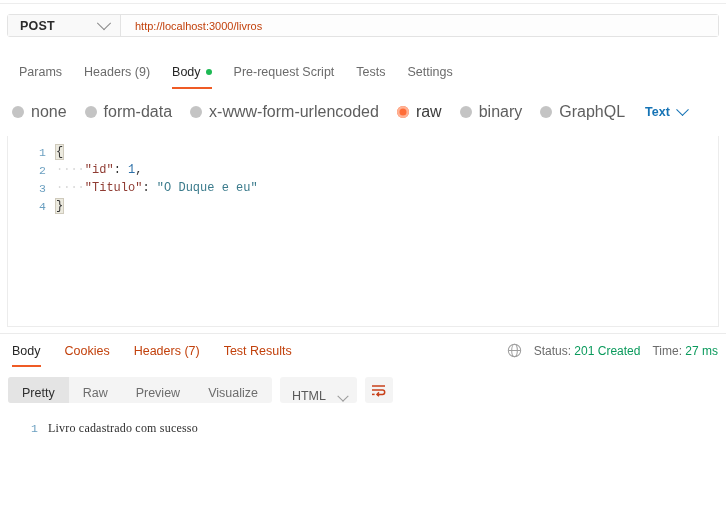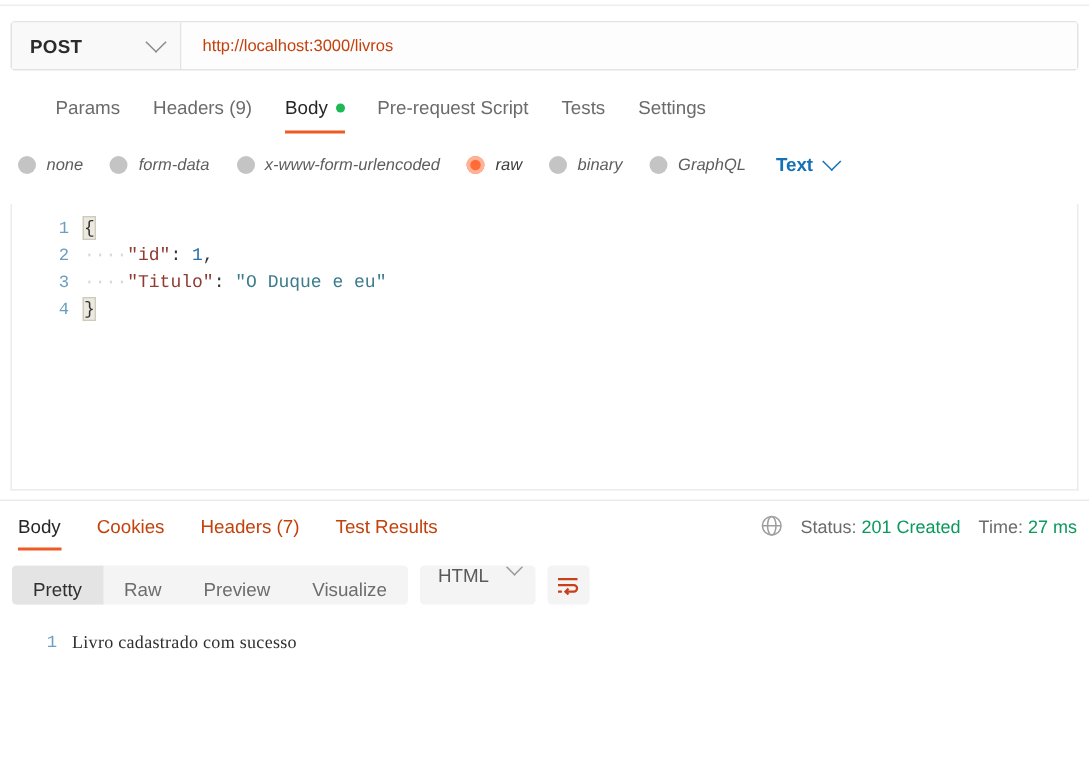--- a/index.html
+++ b/index.html
@@ -22,21 +22,21 @@
     height: 1px;
     background: #ededed;
   }
 
   
   .url-bar {
     position: absolute;
     top: 14px;
     left: 7px;
     width: 712px;
-    height: 33px;
+    height: 23px;
     display: flex;
     border: 1px solid #e3e3e3;
     border-radius: 3px;
     background: #fcfcfc;
     box-sizing: border-box;
   }
   .method-select {
     width: 113px;
     display: flex;
     align-items: center;
@@ -68,21 +68,21 @@
     background: #fdfdfd;
     font-size: 11px;
     color: #c2410c;
     cursor: text;
   }
 
   
   .req-tabs {
     position: absolute;
     top: 62px;
-    left: 26px;
+    left: 8px;
     display: flex;
     align-items: flex-start;
     gap: 0;
   }
   .req-tab {
     position: relative;
     padding: 3px 11px 10px 11px;
     font-size: 12.5px;
     color: #6b6b6b;
     cursor: pointer;
@@ -112,28 +112,27 @@
   
   .body-types {
     position: absolute;
     top: 103px;
     left: 12px;
     display: flex;
     align-items: center;
   }
   .radio-item {
     display: flex;
-    align-items: flex-end;
+    align-items: center;
     gap: 7px;
     margin-right: 18px;
-    font-size: 11px;
+    font-size: 16px;
     color: #5e5e5e;
     cursor: pointer;
     white-space: nowrap;
-    font-style: italic;
   }
   .radio-dot {
     width: 12px; height: 12px;
     border-radius: 50%;
     background: #c4c4c4;
     flex: none;
   }
   .radio-item.selected .radio-dot {
     background: #ff6c37;
     box-shadow: inset 0 0 0 2.5px #ffb295;
@@ -283,21 +282,21 @@
     color: #6d6d6d;
     cursor: pointer;
     white-space: nowrap;
   }
   .seg.active {
     background: #e4e4e4;
     color: #2f2f2f;
   }
   .fmt-select {
     display: flex;
-    align-items: flex-start;
+    align-items: flex-end;
     gap: 13px;
     height: 26px;
     padding: 0 10px 0 12px;
     background: #f4f4f4;
     border-radius: 3px;
     font-size: 12.5px;
     color: #5a5a5a;
     cursor: pointer;
   }
   .chev-sm {

